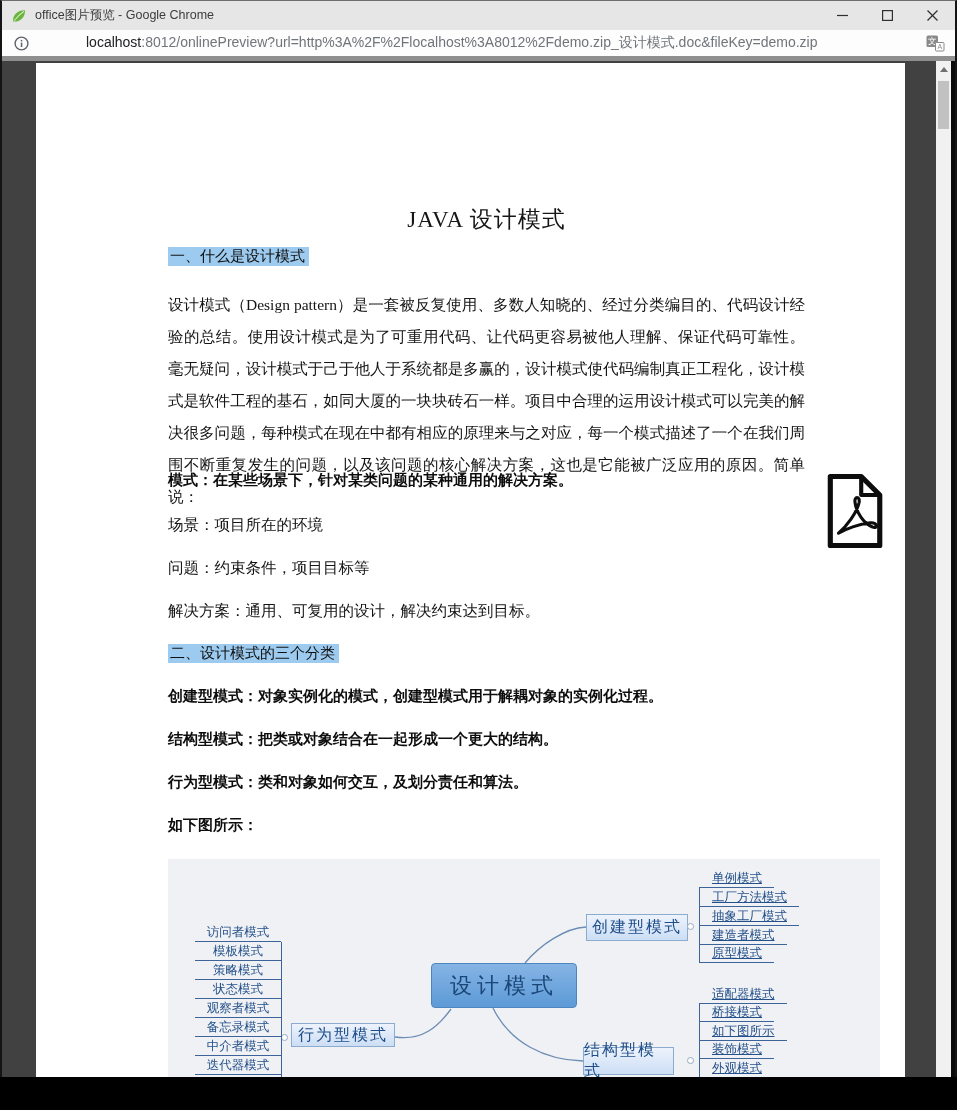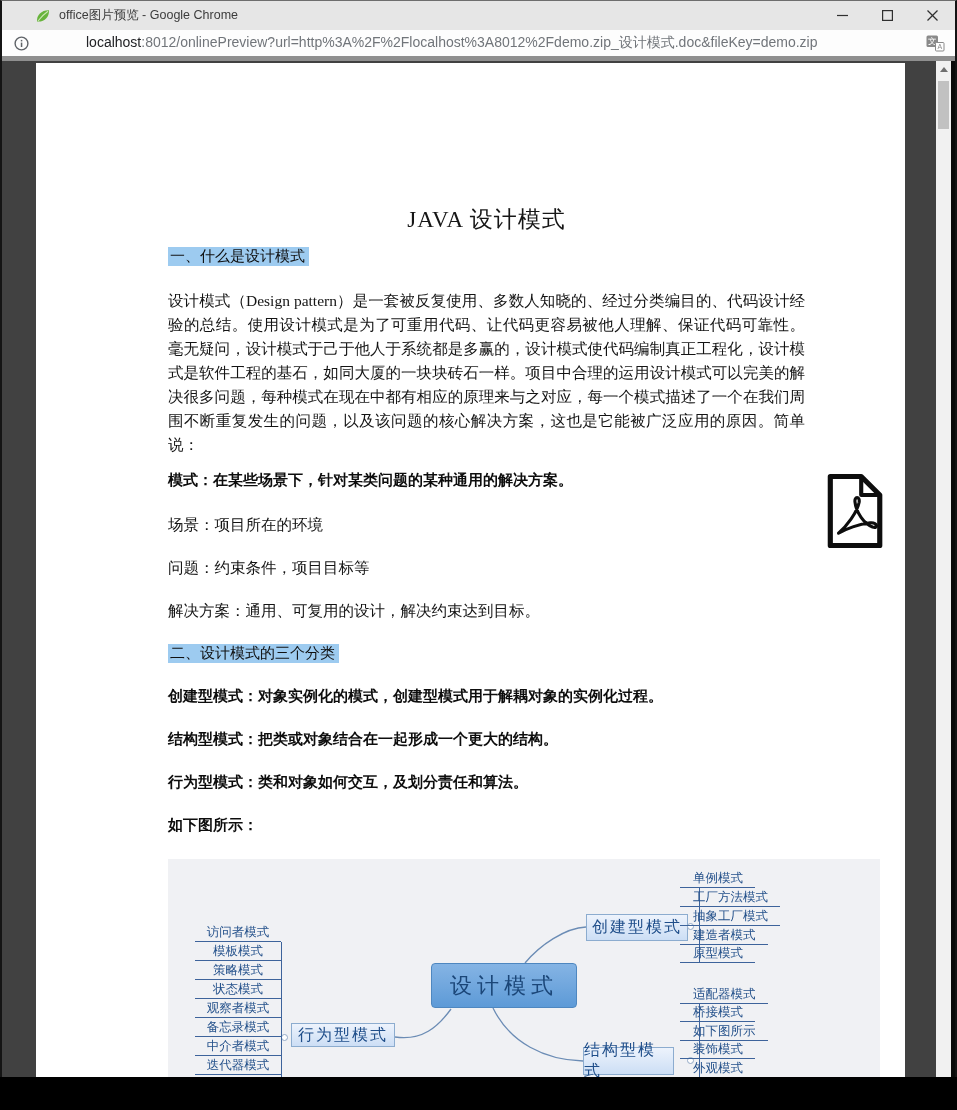--- a/index.html
+++ b/index.html
@@ -2,21 +2,21 @@
 <html><head>
 <meta charset="utf-8">
 <style>
   * { margin:0; padding:0; box-sizing:border-box; }
   body { width:957px; height:1110px; background:#000; font-family:"Liberation Sans","DejaVu Sans",sans-serif; overflow:hidden; }
 
   .win { position:relative; width:957px; height:1077px; background:#e6e6e6;
          border-left:2px solid #141414; border-right:2px solid #141414; border-top:1px solid #6e6e6e; }
 
   
-  .titlebar { position:relative; height:29px; background:#e6e6e6; display:flex; align-items:center;padding-left:24px; }
+  .titlebar { position:relative; height:29px; background:#e6e6e6; display:flex; align-items:center; }
   .app-icon { margin:0 8px 0 9px; display:flex; }
   .win-title { font-size:12.5px; color:#3c3c3c; flex:1 1 auto; white-space:nowrap; overflow:hidden; }
   .win-controls { display:flex; height:100%; }
   .wc-btn { width:45px; height:100%; display:flex; align-items:center; justify-content:center; }
 
   
   .addressbar { position:relative; height:26px; background:#fdfdfd; display:flex; align-items:center; }
   .info-icon { margin:0 9px 0 12px; display:flex; }
   .url { font-size:14px; white-space:nowrap; overflow:hidden; flex:1 1 auto; }
   .url .host { color:#202124;margin-left:48px; }
@@ -26,21 +26,21 @@
 
   
   .content { position:relative; height:1016px; background:#414141; overflow:hidden; }
   .page { position:absolute; left:34px; top:2px; width:869px; height:1014px; background:#fff; overflow:hidden;
           font-family:"Liberation Serif","DejaVu Serif",serif; }
 
   .doc-title { position:absolute; top:141px; left:132px; width:637px; text-align:center;
                font-size:23px; color:#161616; letter-spacing:1px; white-space:nowrap; }
   .doc-h { position:absolute; left:132px; font-size:15px; color:#101010; white-space:nowrap; }
   .doc-h .hl { background:#9dcbf0; padding:1px 4px 2px 2px; }
-  .doc-para { position:absolute; top:226px; left:132px; width:637px; font-size:15.5px; line-height:24px;
+  .doc-para { position:absolute; top:226px; left:132px; width:637px; font-size:15.5px; line-height:32px;
               color:#141414; text-align:justify; }
   .doc-line { position:absolute; left:132px; font-size:15.5px; color:#141414; white-space:nowrap; }
   .doc-bold { position:absolute; left:132px; font-size:15px; font-weight:700; color:#0d0d0d; white-space:nowrap;
               font-family:"Liberation Sans","DejaVu Sans",sans-serif; }
 
   
   .pdf-btn { position:absolute; left:784px; top:408px; width:68px; height:80px; cursor:pointer; background:#fff; }
 
   
   .mindmap { position:absolute; left:132px; top:796px; width:712px; height:219px;
@@ -51,21 +51,21 @@
              color:#1b4678; font-size:22px; letter-spacing:5px; display:flex; align-items:center; justify-content:center;
              font-family:"Liberation Serif","DejaVu Serif",serif; }
   .mm-branch { position:absolute; background:linear-gradient(180deg,#edf3fc,#ccdef5); border:1px solid #8caccf;
                border-radius:0; color:#1f4e8a; font-size:16px; letter-spacing:2px;
                display:flex; align-items:center; justify-content:center;
                font-family:"Liberation Serif","DejaVu Serif",serif; }
   .mm-leaf { position:absolute; height:19px; line-height:18px; font-size:12.5px; color:#24518b;
              border-bottom:1px solid #3d639b; white-space:nowrap;
              font-family:"Liberation Serif","DejaVu Serif",serif; }
   .leafL { left:27px; width:86px; text-align:center; }
-  .leafR { left:512px; padding:0 12px 0 13px; }
+  .leafR { left:531px; padding:0 12px 0 13px;text-decoration:underline; }
   .mm-vline { position:absolute; width:1px; background:#3d639b; }
   .mm-dot { position:absolute; width:7px; height:7px; border-radius:50%; background:#fff; border:1px solid #93a9c6; }
 
   
   .scrollbar { position:absolute; top:0; right:4px; width:15px; height:100%; background:#f1f1f1; }
   .sb-up { width:15px; height:17px; display:flex; align-items:center; justify-content:center; }
   .sb-up .tri { width:0; height:0; border-left:4px solid transparent; border-right:4px solid transparent;
                 border-bottom:5px solid #6f6f6f; }
   .sb-thumb { position:absolute; top:20px; left:2px; width:11px; height:48px; background:#c1c1c1; }
   .edge-strip { position:absolute; top:0; right:0; width:4px; height:100%; background:#0a0a0a; }

